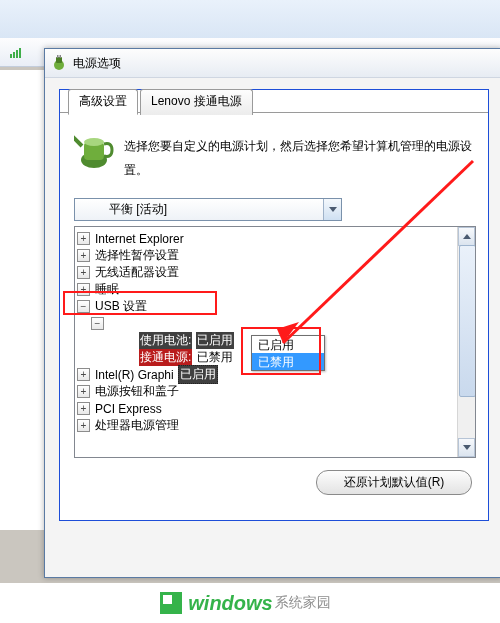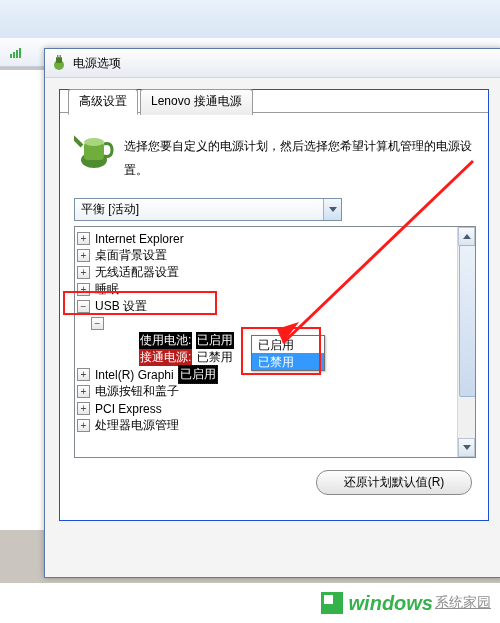--- a/index.html
+++ b/index.html
@@ -30,33 +30,33 @@
     padding:3px 10px 4px;margin-right:2px;border-radius:3px 3px 0 0;position:relative;top:1px;}
   .tab.active{background:#fff;z-index:2;border-bottom:1px solid #fff;}
   .tabline{position:absolute;left:0;top:22px;width:100%;height:0;border-top:1px solid #9a9a9a;}
   
   .intro{position:absolute;left:14px;top:36px;right:14px;display:flex;}
   .can{width:40px;height:44px;flex:none;margin-right:10px;}
   .intro-text{line-height:24px;margin-top:8px;}
   
   .combo{position:absolute;left:14px;top:108px;width:266px;height:21px;
     border:1px solid #7a91ab;background:linear-gradient(#fff,#eef2f7);display:flex;align-items:center;}
-  .combo span{padding-left:6px;flex:1;}
+  .combo span{padding-left:6px;flex:1;margin-left:28px;}
   .combo .btn{width:17px;height:100%;border-left:1px solid #9fb2c9;
     background:linear-gradient(#f4f8fc,#cfe0f2);display:flex;align-items:center;justify-content:center;}
   
   .treebox{position:absolute;left:14px;top:136px;width:400px;height:230px;
     border:1px solid #828790;overflow:hidden;background:#fff;}
   .tree{padding:3px 2px;}
   .node{display:flex;align-items:center;height:17px;white-space:nowrap;}
   .sq{width:11px;height:11px;border:1px solid #8c8c8c;margin:0 4px 0 0;
     display:flex;align-items:center;justify-content:center;font-size:10px;line-height:10px;
     background:linear-gradient(#fff,#e8e8e8);color:#4a4a4a;flex:none;}
   .lbl{padding:0 1px;}
-  .sel{background:#000000;color:#fff;}
+  .sel{background:#404040;color:#fff;}
   .selbox{border:1px dotted #222;}
   .ind1{padding-left:14px;} .ind3{padding-left:62px;}
   
   .redbox{position:absolute;border:2px solid #ff1a1a;pointer-events:none;}
   svg.arrow{position:absolute;pointer-events:none;}
   
   .dd{position:absolute;border:1px solid #6f6f6f;background:#fff;box-shadow:1px 1px 2px rgba(0,0,0,.25);}
   .dd .opt{padding:1px 6px;height:15px;}
   .dd .opt.sel2{background:#3399ff;color:#fff;}
   
@@ -68,25 +68,25 @@
     border:1px solid #9fb5cf;border-radius:2px;}
   
   .restore{position:absolute;right:16px;top:380px;width:154px;height:23px;}
   .btns{position:absolute;left:0;bottom:8px;width:100%;display:flex;justify-content:flex-end;padding-right:4px;box-sizing:border-box;}
   .winbtn{min-width:72px;height:23px;margin-left:10px;border:1px solid #8a8a8a;border-radius:12px;
     background:linear-gradient(#fdfdfd,#e3e3e3);display:flex;align-items:center;justify-content:center;}
   
   .wm{position:absolute;left:150px;top:10px;color:rgba(255,255,255,.5);font-size:16px;letter-spacing:1px;}
   
   .footer{position:absolute;left:0;bottom:0;width:500px;height:40px;background:#fff;
-    display:flex;align-items:center;justify-content:flex-end;padding-right:9px;box-sizing:border-box;}
+    display:flex;align-items:center;justify-content:center;padding-right:9px;box-sizing:border-box;}
   .logo-sq{width:22px;height:22px;background:#35b34a;position:relative;margin-right:6px;}
   .logo-sq:before{content:"";position:absolute;left:3px;top:3px;width:9px;height:9px;background:#fff;}
   .logo-txt{color:#35b34a;font-size:20px;font-weight:bold;font-style:italic;}
-  .logo-sub{color:#8e8e8e;font-size:14px;margin-left:2px;text-decoration:underline;}
+  .logo-sub{color:#8e8e8e;font-size:14px;margin-left:2px;}
   .tri{width:0;height:0;border-left:4px solid transparent;border-right:4px solid transparent;}
   .tri.down{border-top:5px solid #4a5a70;}
   .tri.up{border-bottom:5px solid #4a5a70;}
 </style>
 </head>
 <body>
 
 <div class="root">
   <div class="photo"></div>
   <div class="wm">www.ruibaifu.com</div>
@@ -137,21 +137,21 @@
       </div>
 
       <div class="treebox">
         <div class="tree">
           <div class="node">
               <div class="sq">+</div>
               <span class="lbl">Internet Explorer</span>
             </div>
           <div class="node">
               <div class="sq">+</div>
-              <span class="lbl">桌面背景设置</span>
+              <span class="lbl">选择性暂停设置</span>
             </div>
           <div class="node">
               <div class="sq">+</div>
               <span class="lbl">无线适配器设置</span>
             </div>
           <div class="node">
               <div class="sq">+</div>
               <span class="lbl">睡眠</span>
             </div>
           <div class="node">

